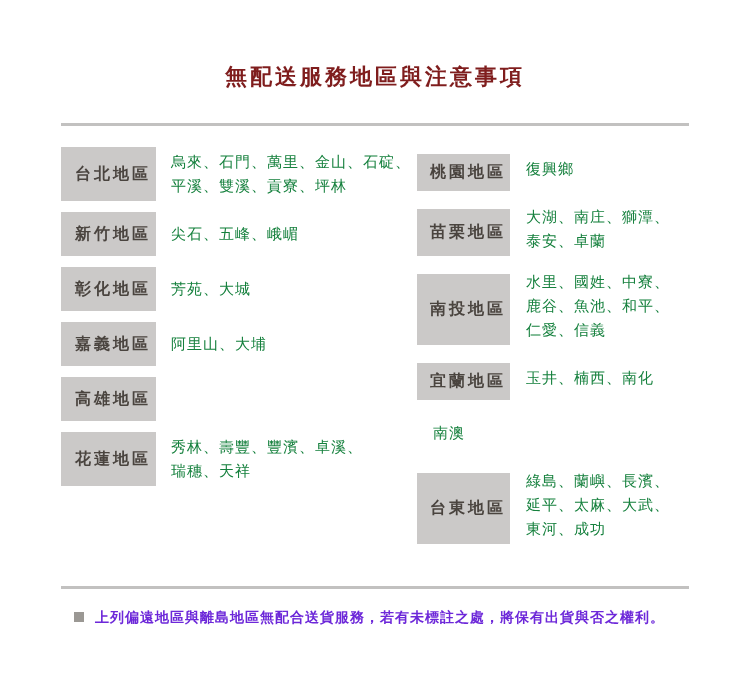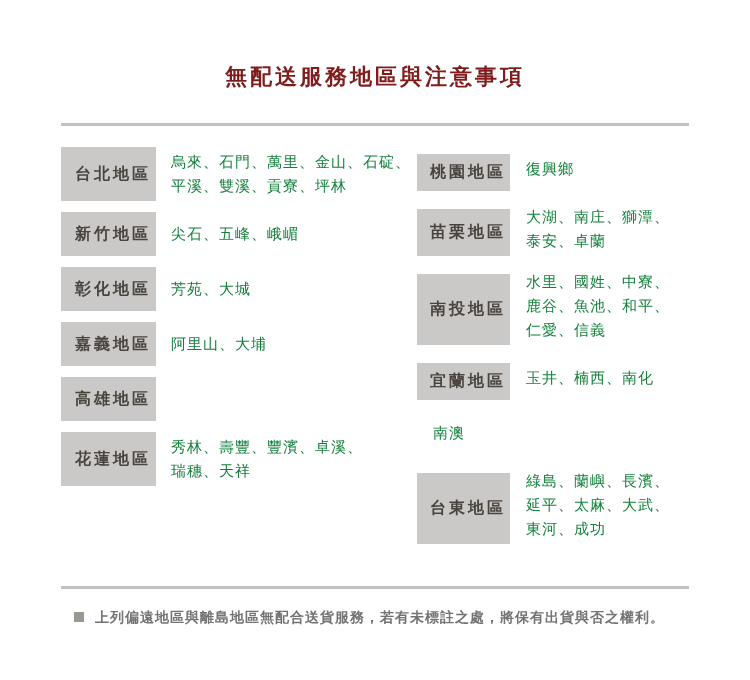--- a/index.html
+++ b/index.html
@@ -79,21 +79,21 @@
     width: 10px;
     height: 10px;
     background: #9b9894;
     margin: 4px 11px 0 13px;
   }
   .note-text {
     font-size: 14px;
     font-weight: 700;
     letter-spacing: 1px;
     line-height: 18px;
-    color: #737373;
+    color: #6d28d9;
   }
 </style>
 </head>
 <body>
 
 <div class="page">
   <h1 class="page-title">無配送服務地區與注意事項</h1>
   <div class="divider"></div>
 
   <div class="regions">

